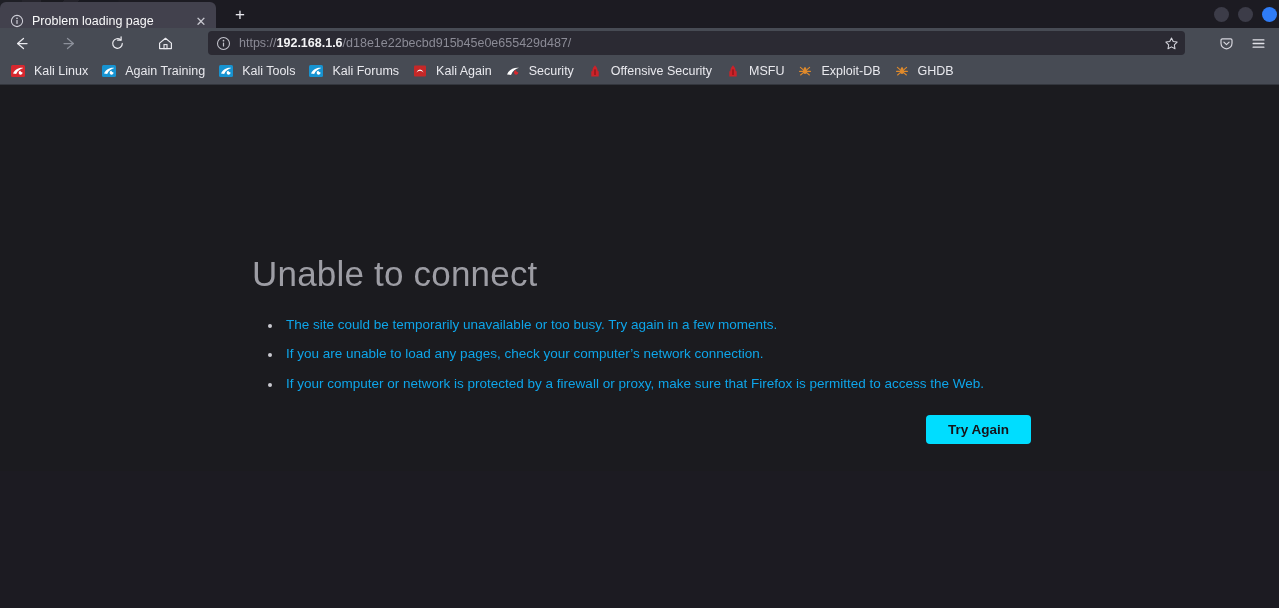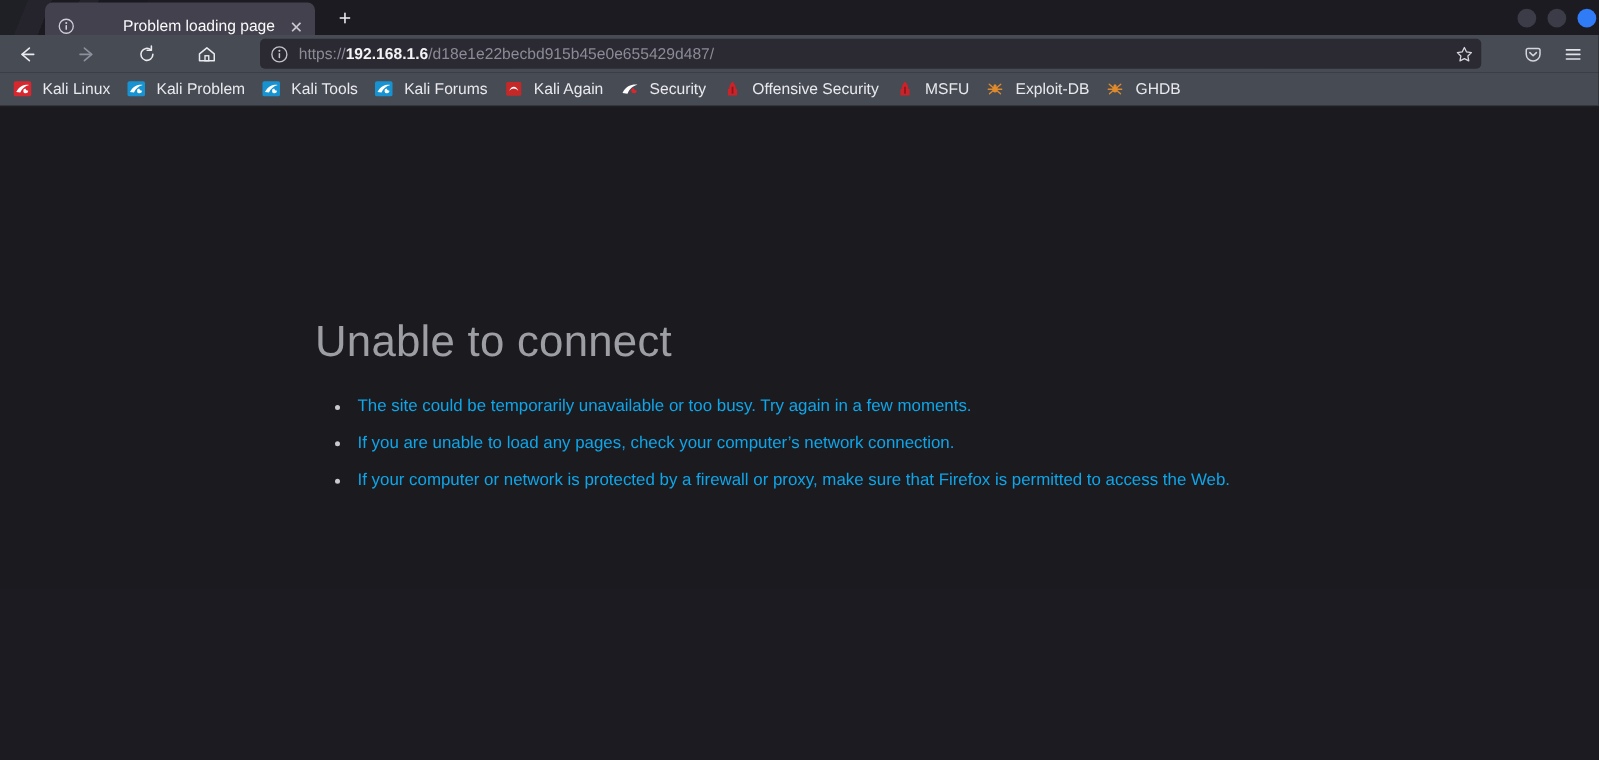--- a/index.html
+++ b/index.html
@@ -27,30 +27,28 @@
        #1f1f26 0%, #1f1f26 34%,
        #25242c 34%, #25242c 44%,
        #1a1a20 44%, #1a1a20 56%,
        #24232b 56%, #24232b 64%,
        #191920 64%, #191920 100%);
     transform: rotate(-6deg);
     pointer-events: none;
   }
   .tab {
     position: relative;
-    margin-left: 36px;
     height: 26px;
     min-width: 216px;
     background: #42414d;
     border-radius: 6px 6px 0 0;
     display: flex;
     align-items: center;
     padding: 12px 6px 0 10px;
     gap: 8px;
-    text-align: right;
   }
   .tab-favicon { width: 14px; height: 14px; flex: none; }
   .tab-title {
     color: #f9f9fa;
     font-size: 12.5px;
     white-space: nowrap;
     flex: 1;
   }
   .tab-close {
     width: 18px; height: 18px;
@@ -289,21 +287,21 @@
     </svg>
     <span class="bm-label">Kali Linux</span>
   </div>
 
   <div class="bm">
     <svg class="bm-ico" viewBox="0 0 16 14">
       <rect x="1" y="1" width="14" height="12" rx="1.5" fill="#1793d1"></rect>
       <path d="M3 9.6 C5.4 4.6 10.2 3.4 13.2 3.9 C10 4.9 7.6 6.6 6.2 9.9 Z" fill="#fff"></path>
       <path d="M12.6 8.6 a2 2 0 1 1 -2.3 -1.9 a2.6 2.6 0 0 0 2.3 1.9 Z" fill="#fff"></path>
     </svg>
-    <span class="bm-label">Kali Problem</span>
+    <span class="bm-label">Again Training</span>
   </div>
 
   <div class="bm">
     <svg class="bm-ico" viewBox="0 0 16 14">
       <rect x="1" y="1" width="14" height="12" rx="1.5" fill="#1793d1"></rect>
       <path d="M3 9.6 C5.4 4.6 10.2 3.4 13.2 3.9 C10 4.9 7.6 6.6 6.2 9.9 Z" fill="#fff"></path>
       <path d="M12.6 8.6 a2 2 0 1 1 -2.3 -1.9 a2.6 2.6 0 0 0 2.3 1.9 Z" fill="#fff"></path>
     </svg>
     <span class="bm-label">Kali Tools</span>
   </div>
@@ -373,14 +371,17 @@
 </div>
 
 <div class="content">
   <div class="errpage">
     <h1 class="err-title">Unable to connect</h1>
     <ul class="err-list">
       <li>The site could be temporarily unavailable or too busy. Try again in a few moments.</li>
       <li>If you are unable to load any pages, check your computer’s network connection.</li>
       <li>If your computer or network is protected by a firewall or proxy, make sure that Firefox is permitted to access the Web.</li>
     </ul>
+    <div class="btnrow">
+      <button class="tryagain">Try Again</button>
+    </div>
   </div>
 </div>
 
 </body></html>

